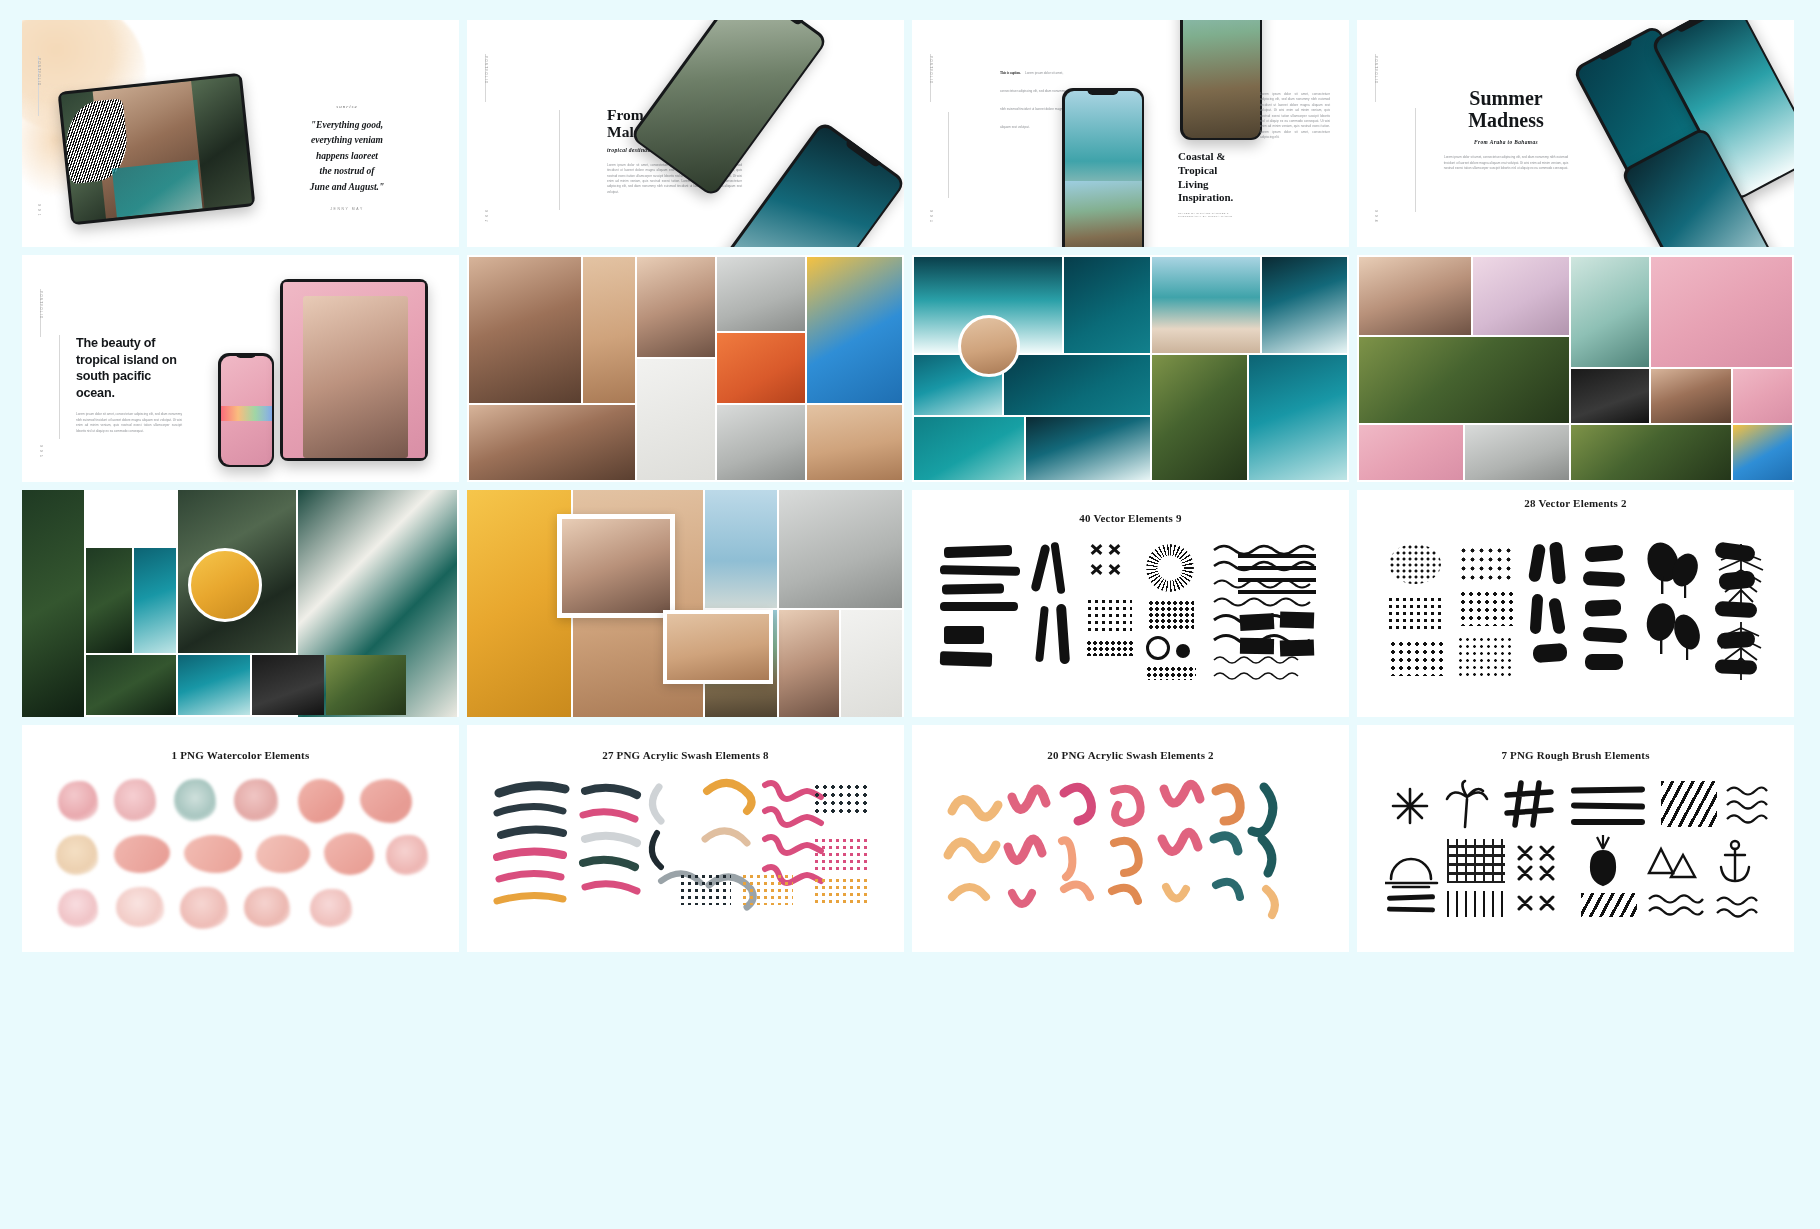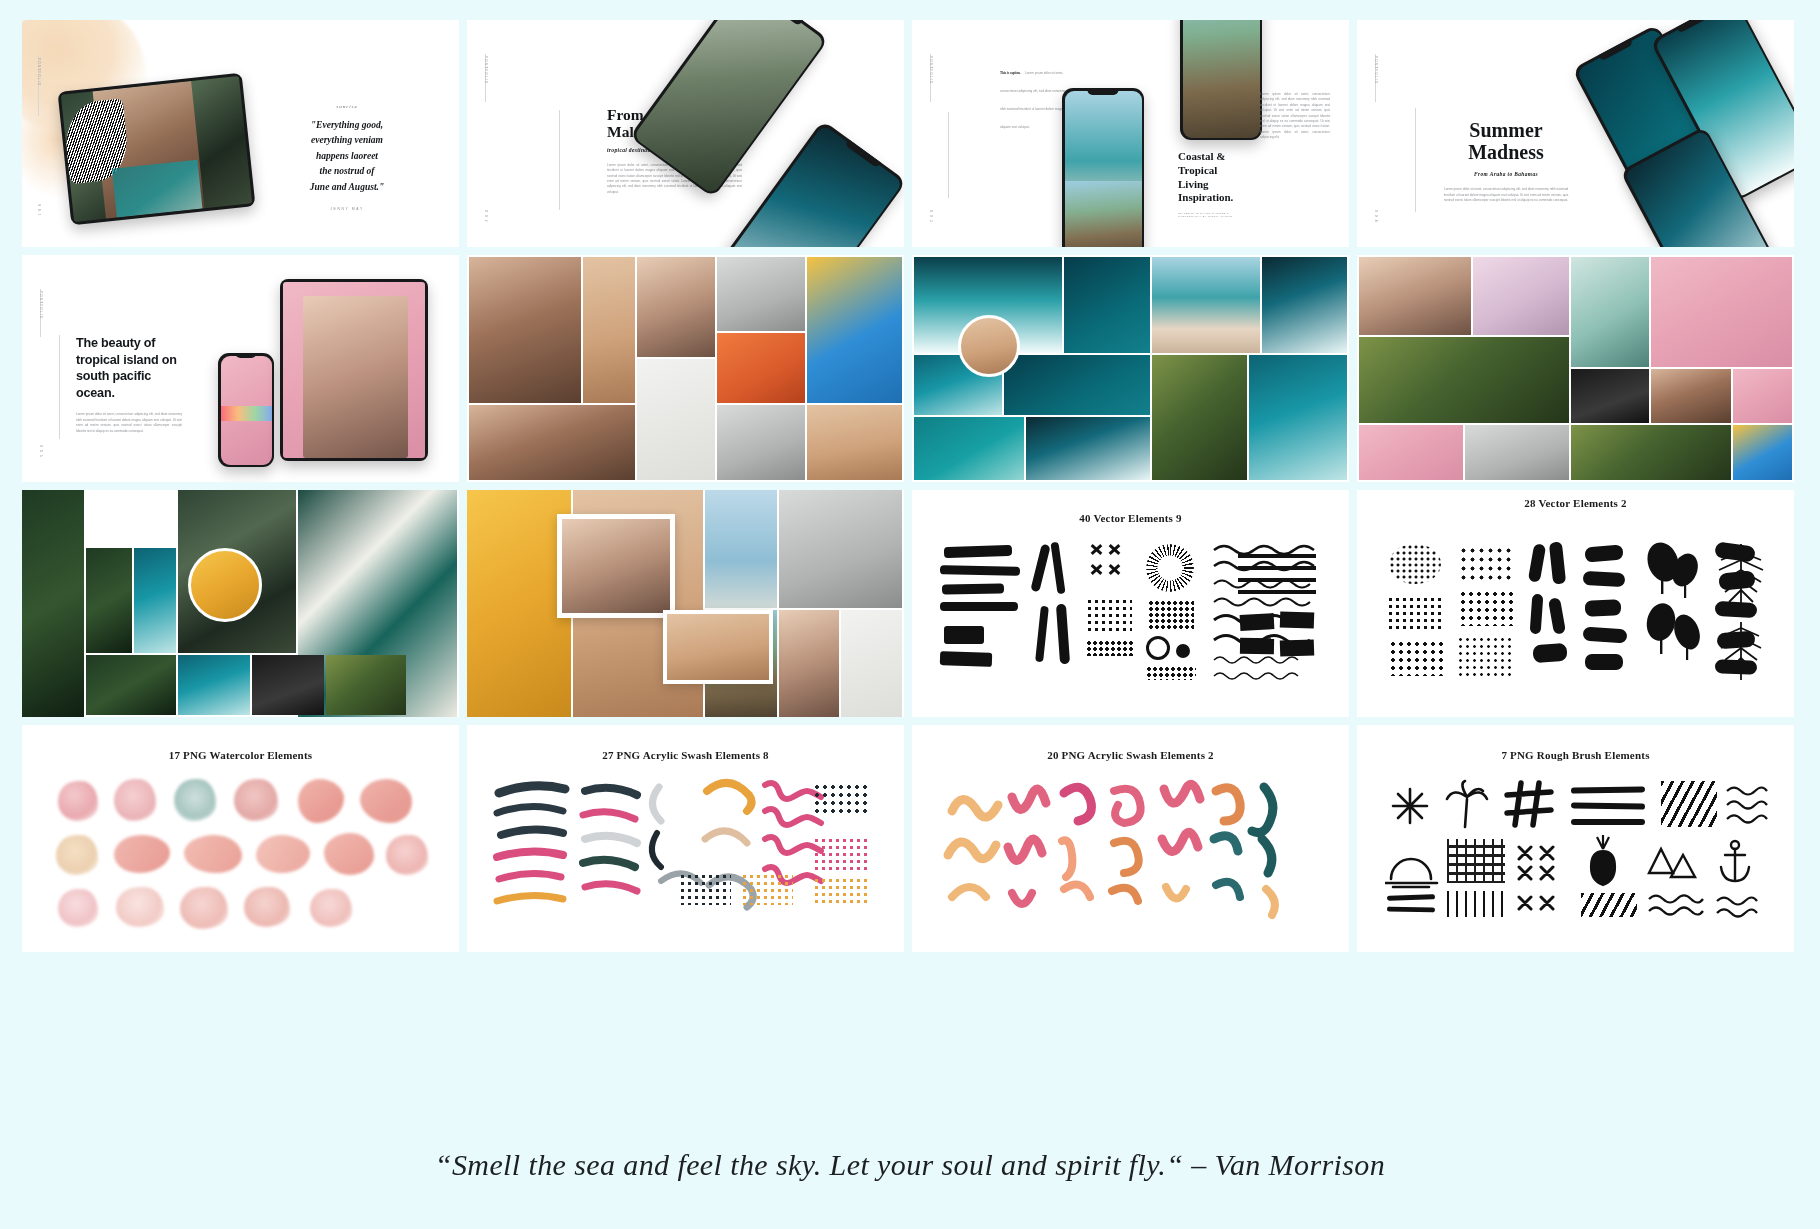--- a/index.html
+++ b/index.html
@@ -191,21 +191,21 @@
 
       <div class="lorem tiny" style="position:absolute;left:348px;top:72px;width:70px;text-align:justify;">Lorem ipsum dolor sit amet, consectetuer adipiscing elit, sed diam nonummy nibh euismod tincidunt ut laoreet dolore magna aliquam erat volutpat. Ut wisi enim ad minim veniam, quis nostrud exerci tation ullamcorper suscipit lobortis nisl ut aliquip ex ea commodo consequat. Ut wisi enim ad minim veniam, quis nostrud exerci tation. Lorem ipsum dolor sit amet, consectetuer adipiscing elit.</div>
     </div>
 
     <div class="slide">
       <div class="vrule" style="left:18px;top:34px;height:48px;"></div>
       <div class="vlabel" style="left:17px;top:36px;">PORTFOLIO</div>
       <div class="vlabel" style="left:17px;top:190px;">0 0 4</div>
       <div class="vrule" style="left:58px;top:88px;height:104px;"></div>
 
-      <div style="position:absolute;left:84px;top:100px;width:130px;text-align:center;">
+      <div style="position:absolute;left:84px;top:68px;width:130px;text-align:center;">
         <div class="serif-h" style="font-size:20px;line-height:1.08;">Summer Madness</div>
         <div class="sub-it" style="font-size:5.4px;margin-top:8px;letter-spacing:.4px;">From Aruba to Bahamas</div>
         <div class="lorem tiny" style="margin-top:10px;text-align:center;">Lorem ipsum dolor sit amet, consectetuer adipiscing elit, sed diam nonummy nibh euismod tincidunt ut laoreet dolore magna aliquam erat volutpat. Ut wisi enim ad minim veniam, quis nostrud exerci tation ullamcorper suscipit lobortis nisl ut aliquip ex ea commodo consequat.</div>
       </div>
 
       <div class="device phone" style="left:252px;top:16px;width:96px;height:182px;transform:rotate(-28deg);">
         <div class="notch"></div>
         <div class="scr p-oceandeep"></div>
       </div>
       <div class="device phone" style="left:330px;top:-12px;width:96px;height:182px;transform:rotate(-28deg);">
@@ -432,21 +432,21 @@
 
         <div class="stroke" style="left:330px;top:4px;width:40px;height:16px;border-radius:8px;transform:rotate(8deg);"></div>
         <div class="stroke" style="left:334px;top:32px;width:36px;height:17px;border-radius:8px;transform:rotate(-6deg);"></div>
         <div class="stroke" style="left:330px;top:62px;width:42px;height:15px;border-radius:8px;transform:rotate(3deg);"></div>
         <div class="stroke" style="left:332px;top:92px;width:38px;height:16px;border-radius:8px;transform:rotate(-4deg);"></div>
         <div class="stroke" style="left:330px;top:120px;width:42px;height:14px;border-radius:8px;transform:rotate(2deg);"></div>
       </div>
     </div>
 
     <div class="slide">
-      <div class="panel-title" style="top:24px;">17 PNG Watercolor Elements</div>
+      <div class="panel-title" style="top:24px;">1 PNG Watercolor Elements</div>
       <div style="position:absolute;left:30px;top:52px;right:30px;bottom:16px;">
         <div class="blob" style="left:6px;top:4px;width:40px;height:40px;background:radial-gradient(circle at 40% 35%,#f3c9cc,#e9a9ae 60%,rgba(240,200,200,.25));"></div>
         <div class="blob" style="left:62px;top:2px;width:42px;height:42px;background:radial-gradient(circle at 45% 40%,#f6cfd2,#eab3b6 65%,rgba(240,200,200,.2));"></div>
         <div class="blob" style="left:122px;top:2px;width:42px;height:42px;background:radial-gradient(circle at 50% 45%,#cfe0dc,#a8c6c0 60%,rgba(200,220,215,.2));"></div>
         <div class="blob" style="left:182px;top:2px;width:44px;height:42px;background:radial-gradient(circle at 45% 40%,#f0c6c4,#e3a9a6 62%,rgba(240,200,200,.2));"></div>
         <div class="blob" style="left:246px;top:2px;width:46px;height:44px;background:linear-gradient(140deg,#f0b5ac,#e89b92 70%);border-radius:46% 54% 60% 40%/50% 44% 56% 50%;"></div>
         <div class="blob" style="left:308px;top:2px;width:52px;height:44px;background:linear-gradient(140deg,#efb3ab,#e79c94 70%);border-radius:52% 48% 42% 58%/46% 52% 48% 54%;"></div>
 
         <div class="blob" style="left:4px;top:58px;width:42px;height:40px;background:radial-gradient(circle at 45% 40%,#f4dfc3,#ecd0b0 60%,rgba(245,230,210,.2));"></div>
         <div class="blob" style="left:62px;top:58px;width:56px;height:38px;background:linear-gradient(120deg,#f0b7af,#e79a92);border-radius:48% 52% 56% 44%/52% 46% 54% 48%;"></div>
@@ -645,14 +645,13 @@
           <g stroke="#111" fill="none" stroke-width="2.2">
             <path d="M2 10 q7 -7 14 0 t14 0 t12 0"></path>
             <path d="M2 22 q7 -7 14 0 t14 0 t12 0"></path>
           </g>
         </svg>
       </div>
     </div>
 
   </div>
 
-  <div class="quote">“Smell the sea and feel the sky. Let your soul and spirit fly.“  –  Van Morrison</div>
 </div>
 
 </body></html>

